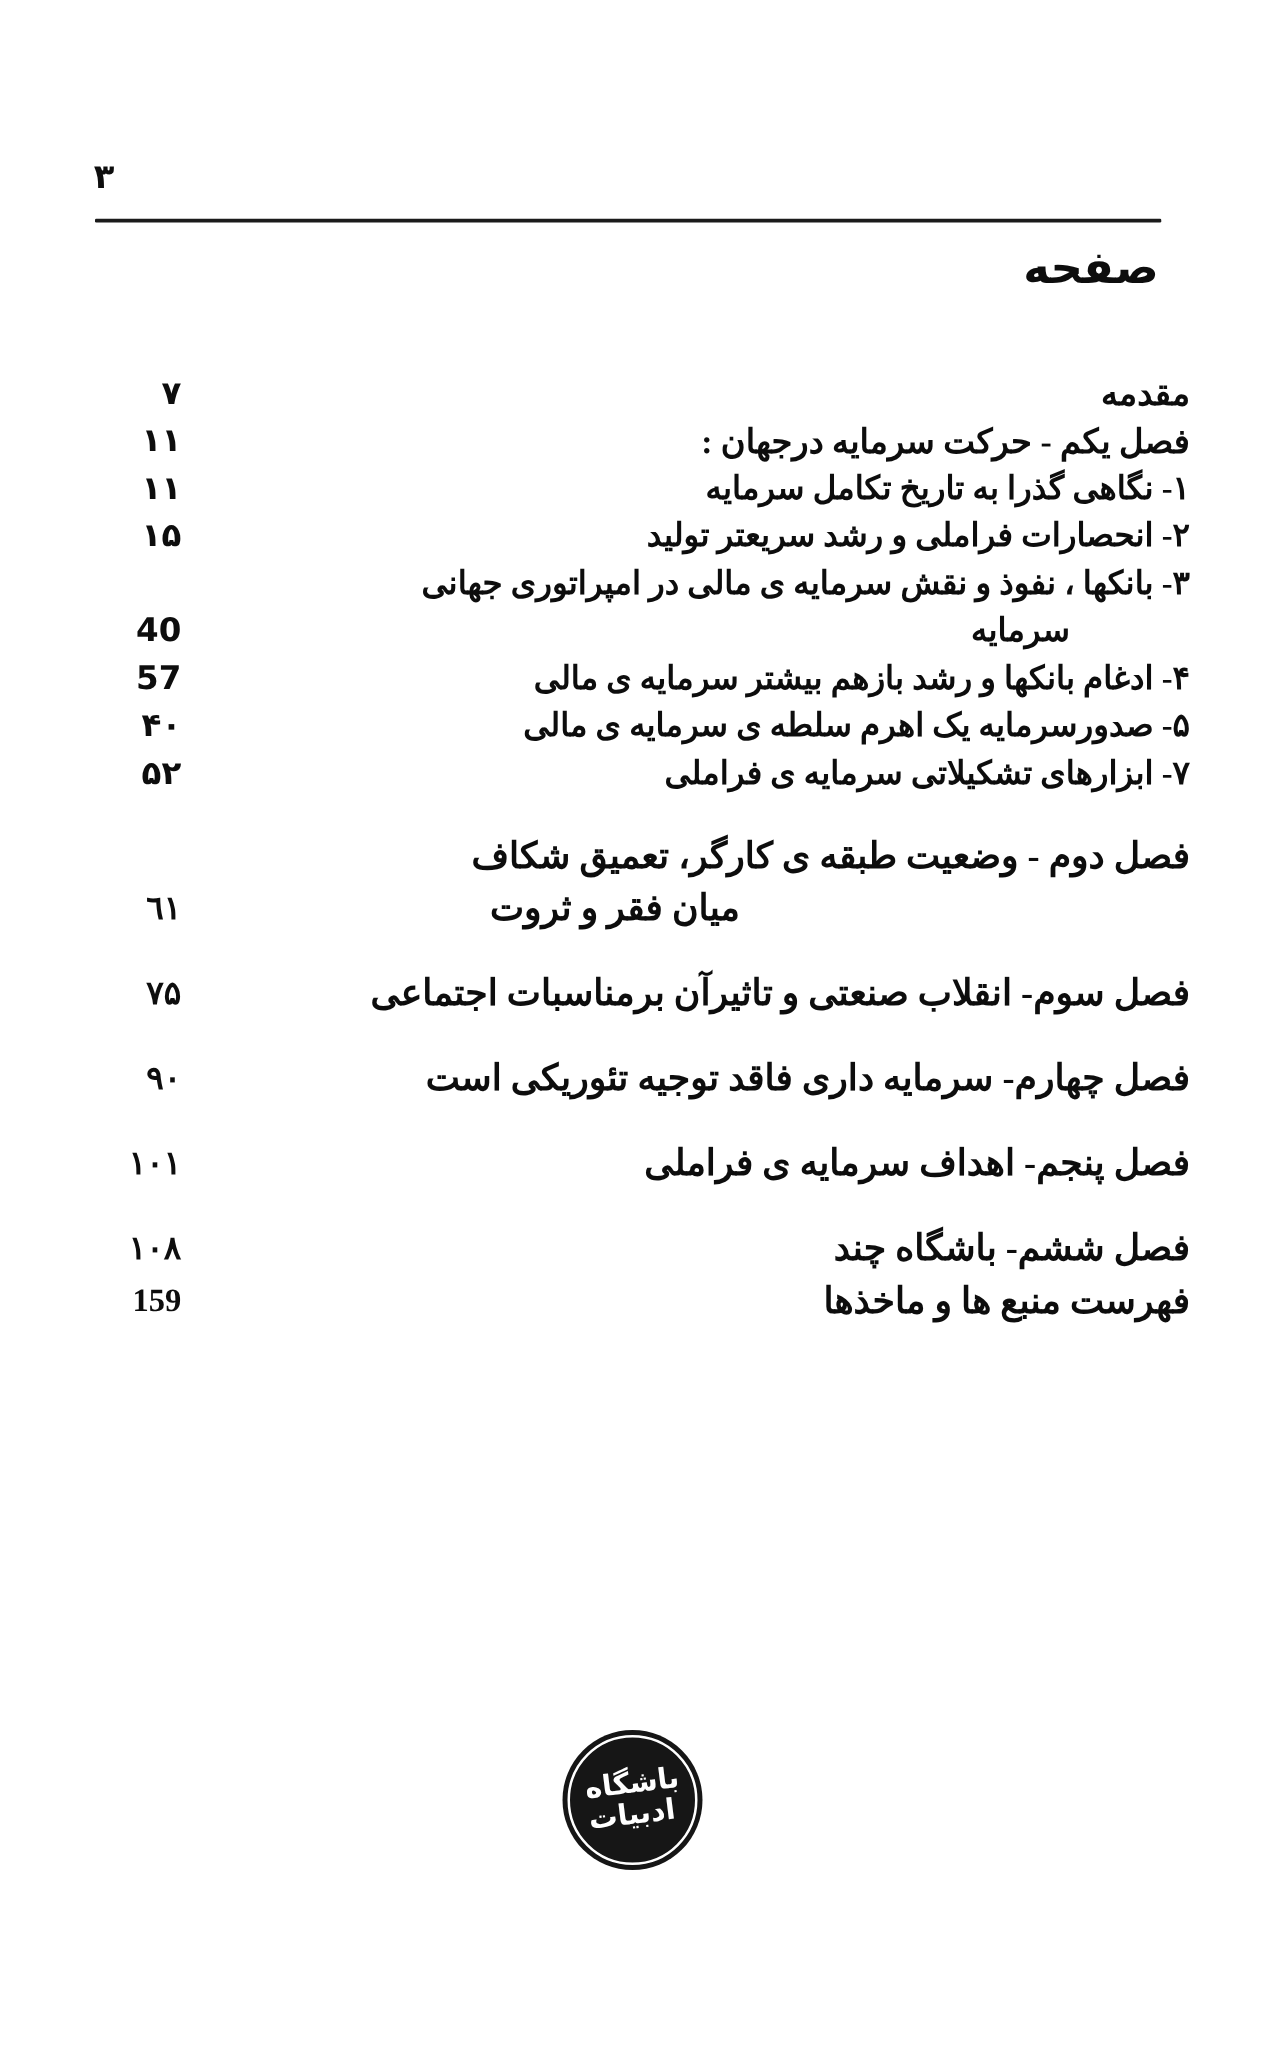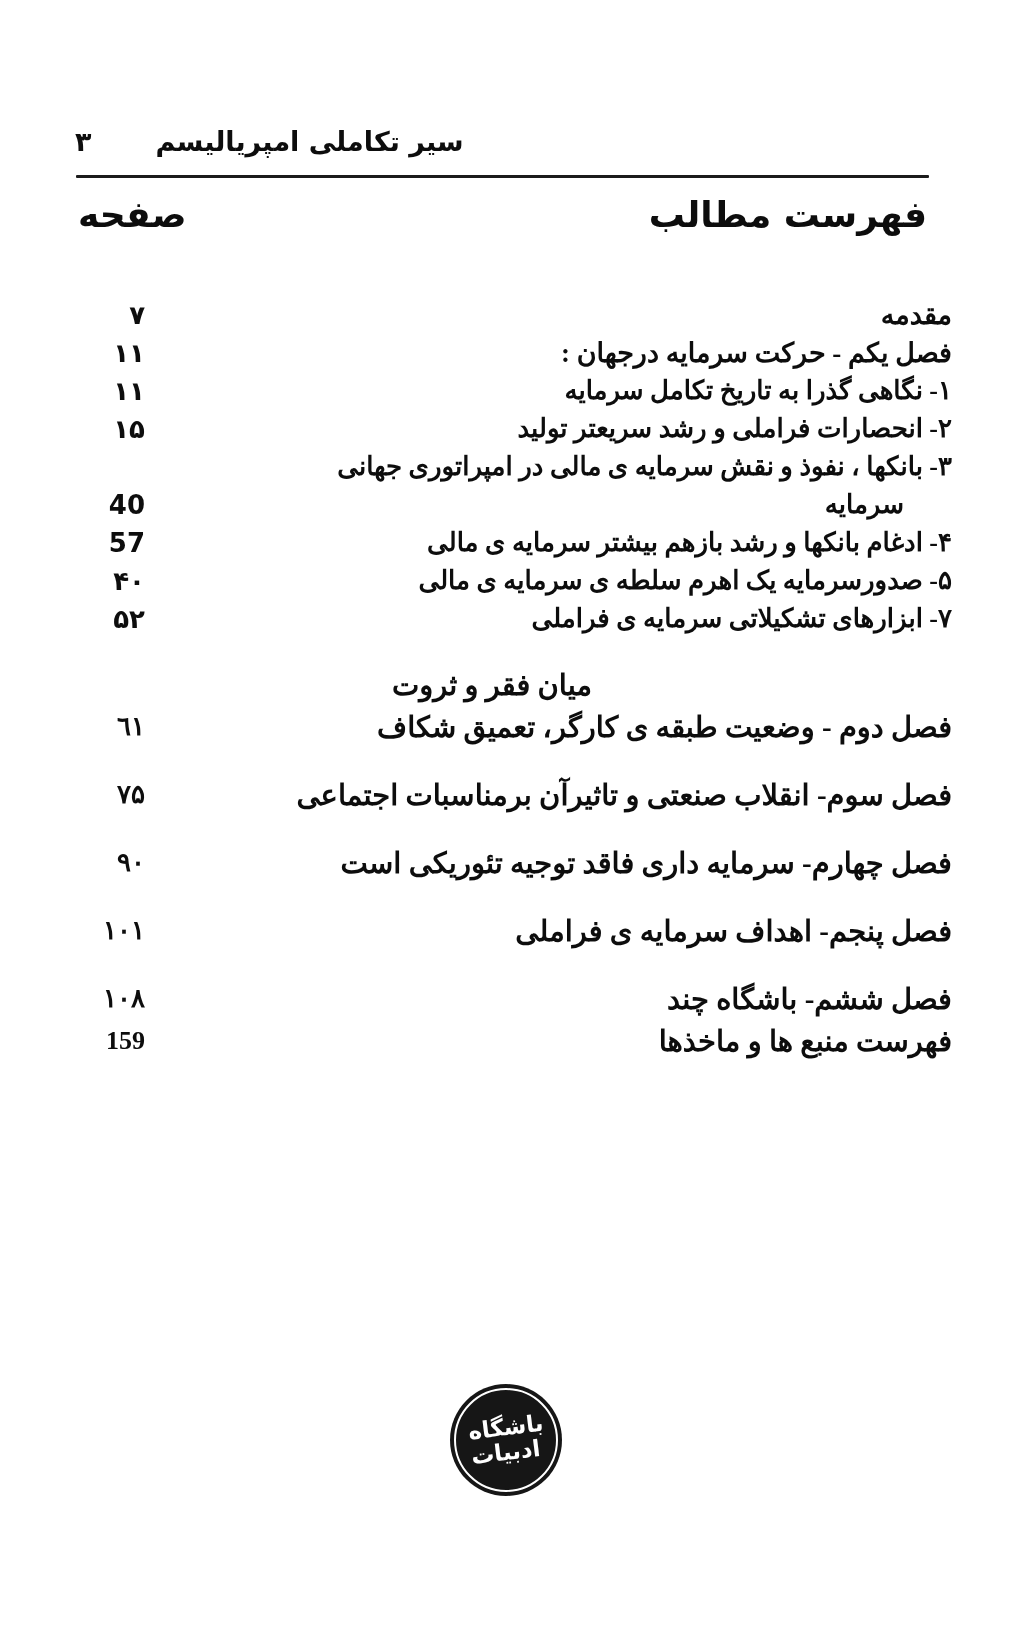--- a/index.html
+++ b/index.html
@@ -32,21 +32,21 @@
   .toc-list{
     position:absolute;top:296px;left:75px;right:60px;
     direction:rtl;text-align:right;
   }
   .toc-section + .toc-section{margin-top:26px;}
   .toc-row{position:relative;}
   .toc-line{white-space:nowrap;font-weight:700;font-family:Liberation Serif, serif;}
   .toc-row.h .toc-line{font-size:27px;line-height:38px;}
   .toc-row.item .toc-line{font-size:26px;line-height:38px;}
   .toc-row.chapter .toc-line{font-size:29px;line-height:42px;}
-  .toc-row.item .toc-line.cont{margin-right:48px;}
+  .toc-row.item .toc-line.cont{margin-right:96px;}
   .toc-row.chapter .toc-line.cont{margin-right:360px;}
   .toc-page{
     position:absolute;left:0;bottom:0;width:70px;
     direction:ltr;text-align:right;
     font-size:26px;font-weight:700;line-height:38px;
   }
   .toc-row.chapter .toc-page{line-height:42px;font-family:Liberation Serif, serif;}
   
   .logo{
     position:absolute;top:1384px;left:450px;width:112px;height:112px;
@@ -63,27 +63,25 @@
     transform:rotate(-7deg);white-space:nowrap;
   }
 </style>
 </head>
 <body>
 
 <div class="page" dir="rtl">
 
   <div class="running-head">
     <span>۳</span>
-    <span>سیر تکاملی امپریالیسم</span>
   </div>
 
   <div class="rule"></div>
 
   <div class="toc-header">
-    <span>فهرست مطالب</span>
     <span>صفحه</span>
   </div>
 
   <div class="toc-list" id="toc-list">
       <div class="toc-section">
         <div class="toc-row h">
           <div class="toc-lines">
             <div class="toc-line">مقدمه</div>
           </div>
           <div class="toc-page">۷</div>
@@ -128,22 +126,22 @@
         <div class="toc-row item">
           <div class="toc-lines">
             <div class="toc-line">۷- ابزارهای تشکیلاتی سرمایه ی فراملی</div>
           </div>
           <div class="toc-page">۵۲</div>
         </div>
       </div>
       <div class="toc-section">
         <div class="toc-row chapter">
           <div class="toc-lines">
+            <div class="toc-line">فصل دوم - وضعیت طبقه ی کارگر، تعمیق شکاف</div>
             <div class="toc-line cont">میان فقر و ثروت</div>
-            <div class="toc-line">فصل دوم - وضعیت طبقه ی کارگر، تعمیق شکاف</div>
           </div>
           <div class="toc-page">٦۱</div>
         </div>
       </div>
       <div class="toc-section">
         <div class="toc-row chapter">
           <div class="toc-lines">
             <div class="toc-line">فصل سوم- انقلاب صنعتی و تاثیرآن برمناسبات اجتماعی</div>
           </div>
           <div class="toc-page">۷۵</div>

